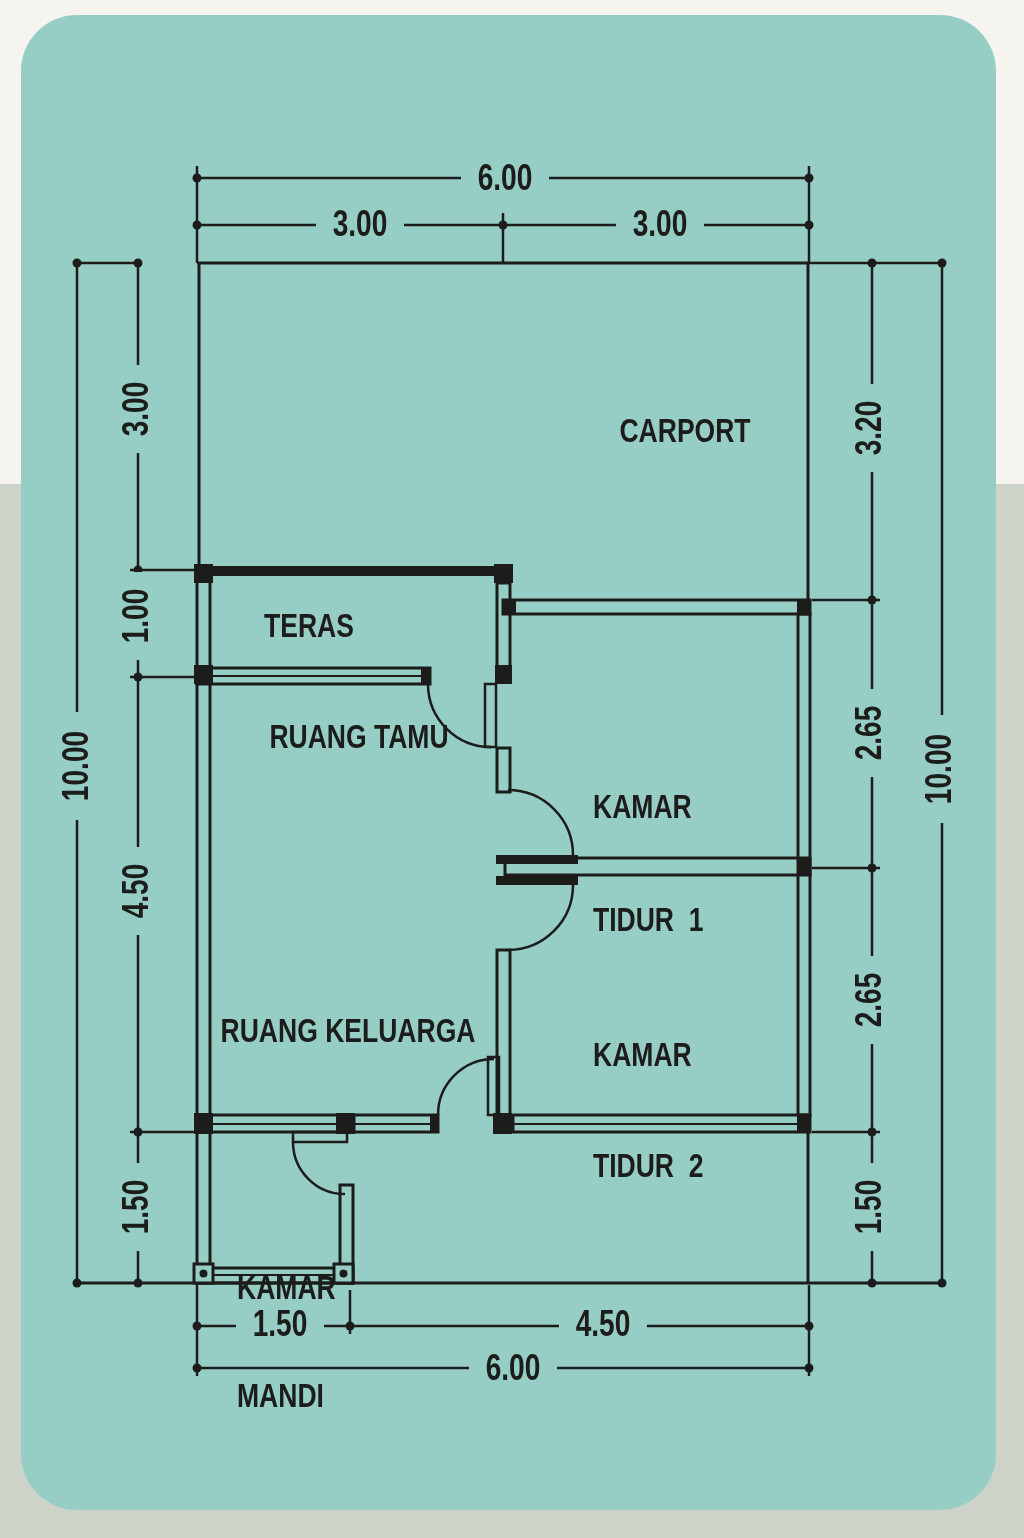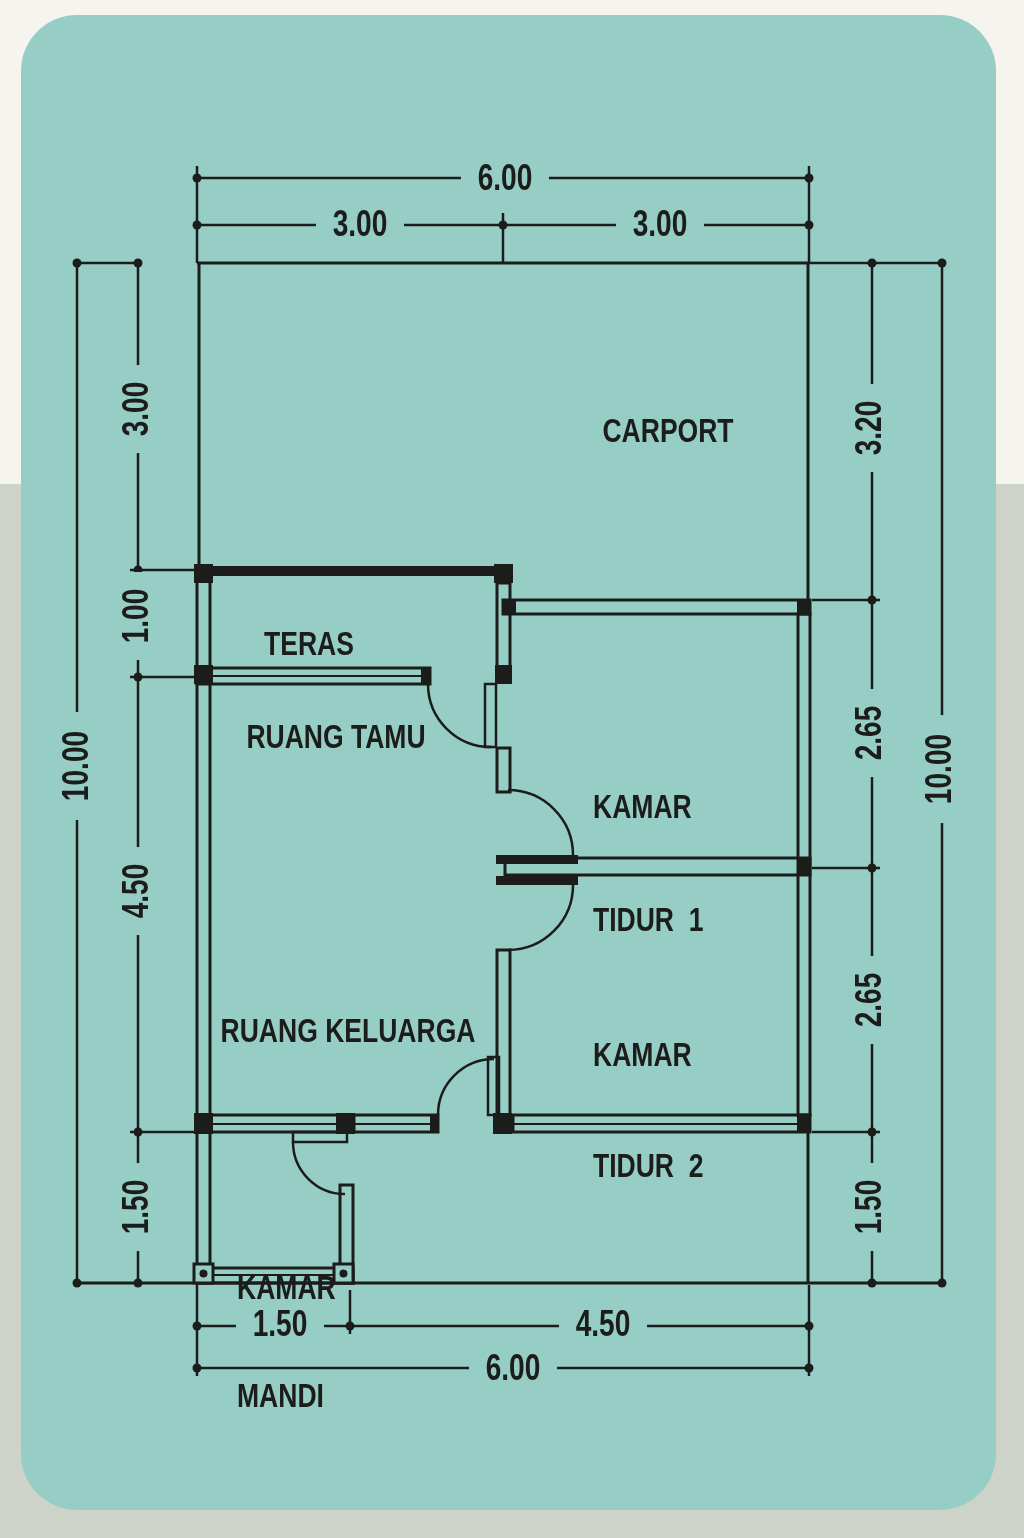--- a/index.html
+++ b/index.html
@@ -153,23 +153,23 @@
 
     <g stroke="#1c1c1a" stroke-width="2.5" fill="none">
       <path d="M428 684 A63 63 0 0 0 491 747"></path>
       <path d="M508 790 A65 65 0 0 1 573 855"></path>
       <path d="M573 885 A65 65 0 0 1 508 950"></path>
       <path d="M438 1115 A56 56 0 0 1 494 1059"></path>
       <path d="M293 1142 A52 52 0 0 0 345 1194"></path>
     </g>
   </svg>
 
-  <div class="lbl room center" style="left:668px;top:430px"><span class="cond">CARPORT</span></div>
-  <div class="lbl room center" style="left:309px;top:643px"><span class="cond">TERAS</span></div>
-  <div class="lbl room center" style="left:336px;top:736px"><span class="cond">RUANG TAMU</span></div>
+  <div class="lbl room center" style="left:685px;top:430px"><span class="cond">CARPORT</span></div>
+  <div class="lbl room center" style="left:309px;top:625px"><span class="cond">TERAS</span></div>
+  <div class="lbl room center" style="left:359px;top:736px"><span class="cond">RUANG TAMU</span></div>
   <div class="lbl room block" style="left:593px;top:712px">
     <div><span class="cond">KAMAR</span></div>
     <div><span class="cond">TIDUR  1</span></div>
   </div>
   <div class="lbl room block lh35" style="left:593px;top:961px">
     <div><span class="cond">KAMAR</span></div>
     <div><span class="cond">TIDUR  2</span></div>
   </div>
   <div class="lbl room center" style="left:348px;top:1030px"><span class="cond">RUANG KELUARGA</span></div>
   <div class="lbl room block lh32" style="left:237px;top:1195px">

